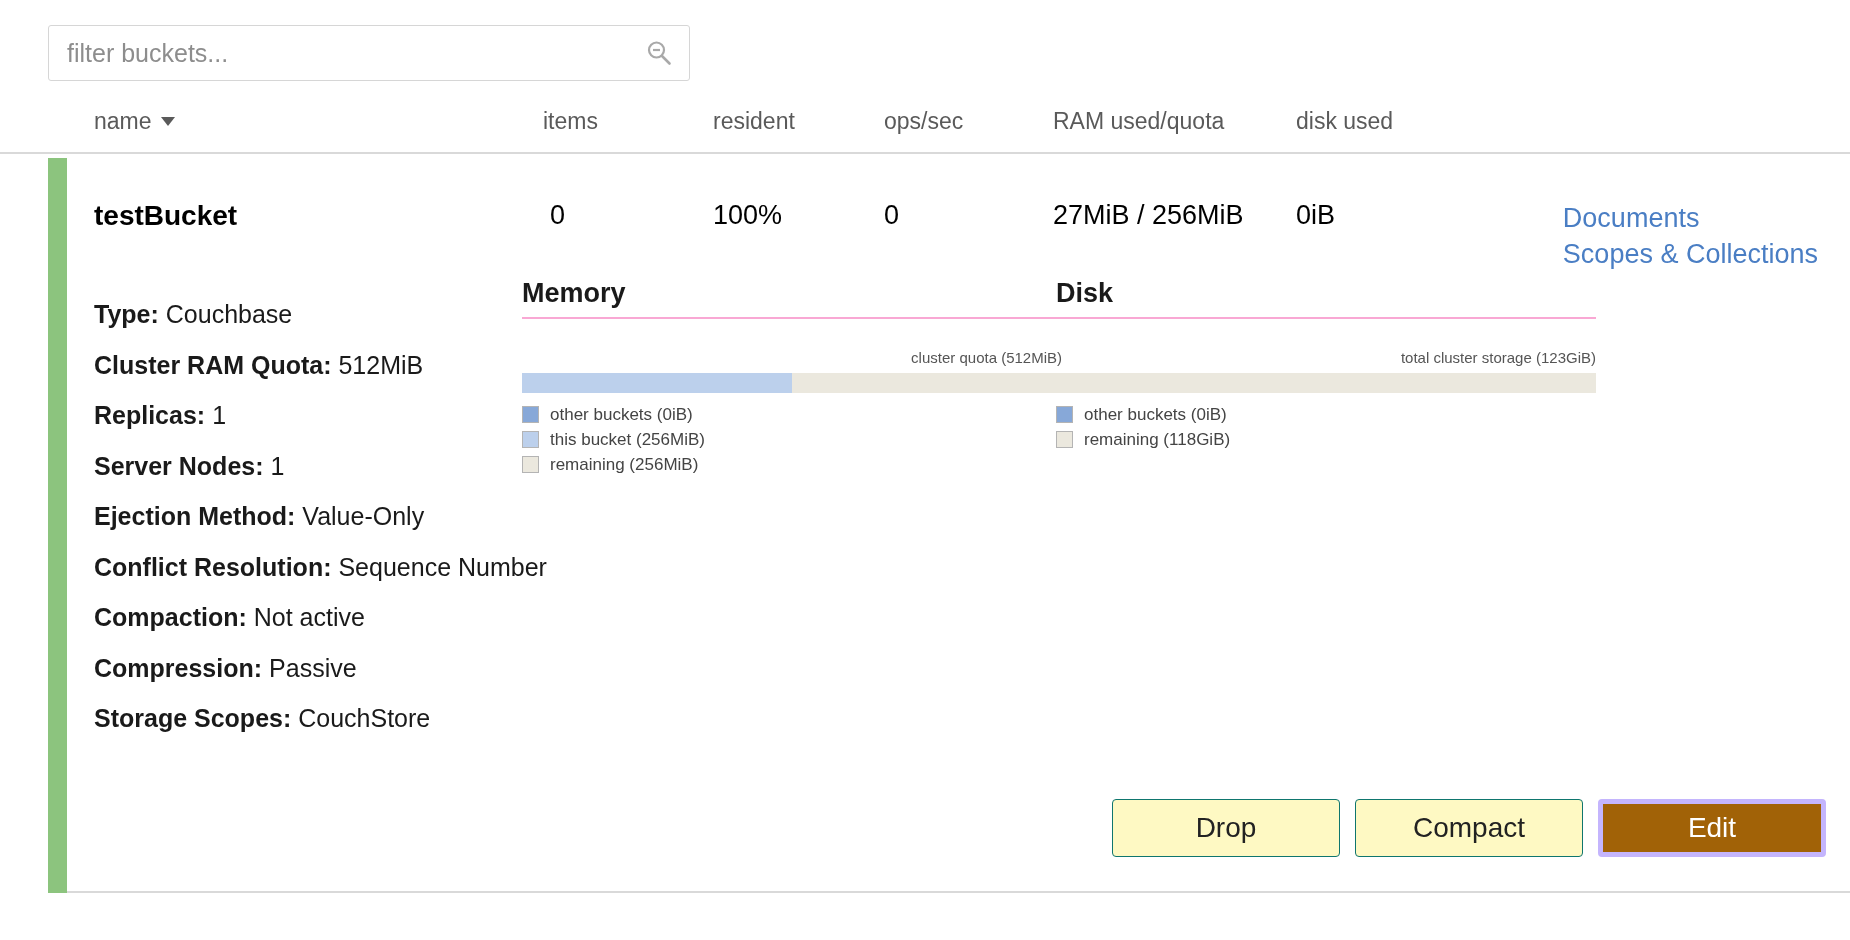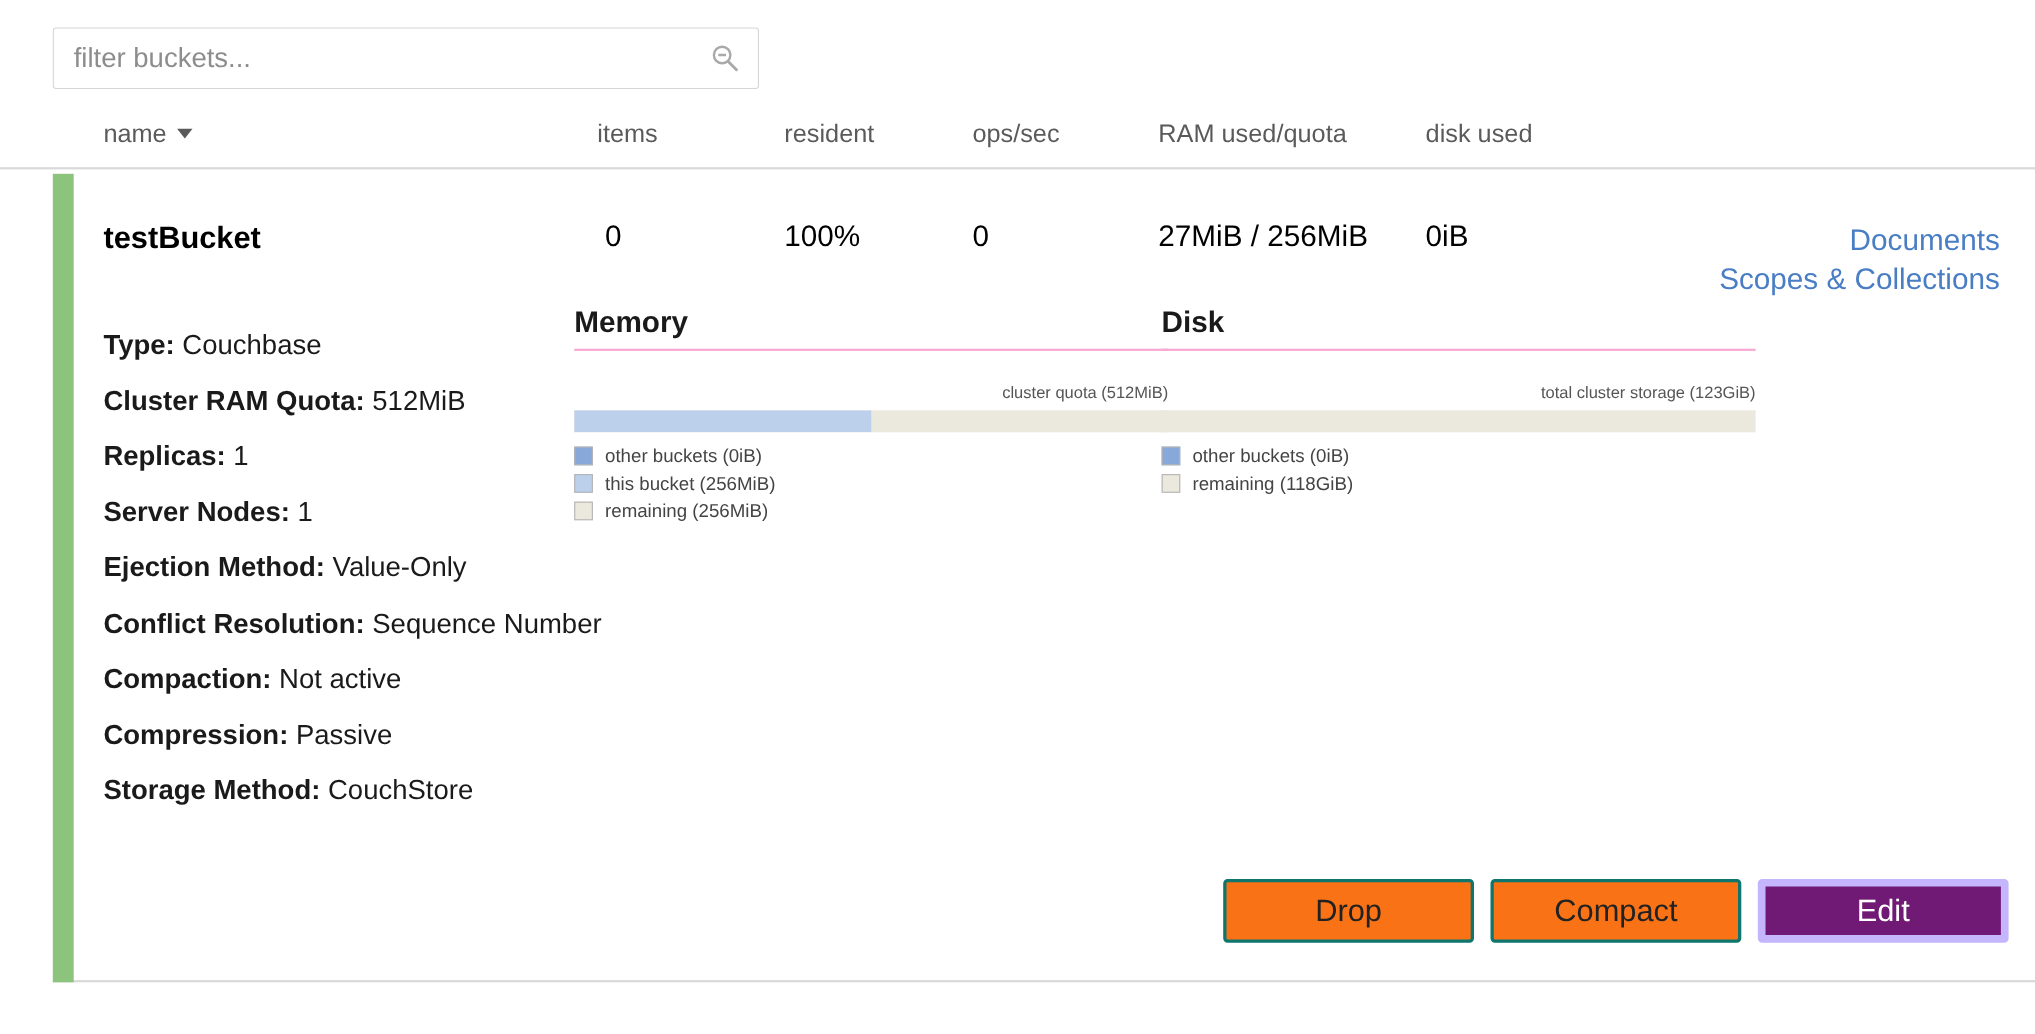--- a/index.html
+++ b/index.html
@@ -82,21 +82,21 @@
   }
   .sum-name { left: 46px; font-weight: bold; font-size: 28px; }
   .sum-items    { left: 502px; }
   .sum-resident { left: 665px; }
   .sum-ops      { left: 836px; }
   .sum-ram      { left: 1005px; }
   .sum-disk     { left: 1248px; }
 
   .links {
     position: absolute; right: 32px; top: 0;
-    text-align: right;
+    text-align: left;
   }
   .links a {
     display: block;
     font-size: 27px; color: #4a7ec4;
     text-decoration: none;
     line-height: 1.35;
     cursor: pointer;
   }
 
   
@@ -167,27 +167,27 @@
   .btn {
     font-family: "Liberation Sans", sans-serif;
     font-size: 28px;
     height: 58px;
     min-width: 228px;
     border-radius: 4px;
     cursor: pointer;
     display: flex; align-items: center; justify-content: center;
   }
   .btn-secondary {
-    background: #f97316;
-    border: 3px solid #0f766e;
+    background: #fef9c3;
+    border: 1px solid #0f766e;
     color: #222;
   }
   .btn-primary {
-    background: #701a75;
-    border: 7px solid #c4b5fd;
+    background: #a16207;
+    border: 5px solid #c4b5fd;
     color: #ffffff;
   }
 </style>
 </head>
 <body>
 
 <div class="page">
 
   <div class="filter-wrap">
     <input class="filter-input" type="text" placeholder="filter buckets..." style="">
@@ -252,21 +252,21 @@
       </div>
       <div class="detail-row">
         <b>Compaction:</b>
         <span>Not active</span>
       </div>
       <div class="detail-row">
         <b>Compression:</b>
         <span>Passive</span>
       </div>
       <div class="detail-row">
-        <b>Storage Method:</b>
+        <b>Storage Scopes:</b>
         <span>CouchStore</span>
       </div>
     </div>
 
     <div class="panel panel-memory">
       <div class="panel-title">Memory</div>
       <div class="bar-label">cluster quota (512MiB)</div>
       <div class="bar-track">
         <div class="bar-other" id="mem-other" style="width: 0%;"></div>
         <div class="bar-this" id="mem-this" style="left: 0%; width: 50%;"></div>

